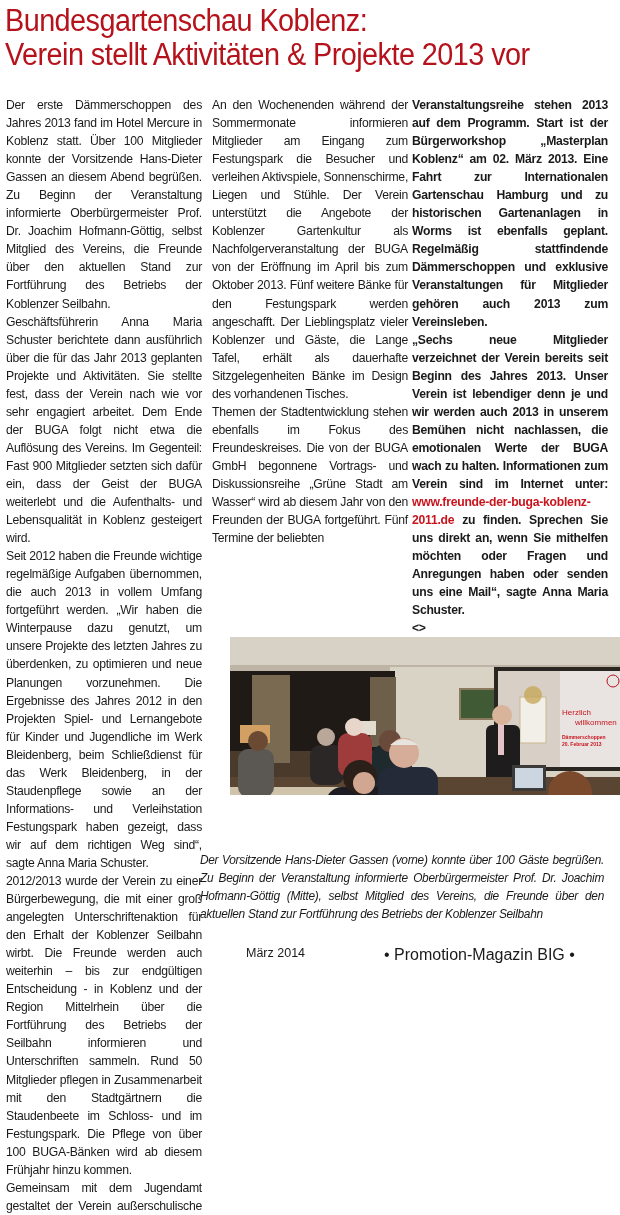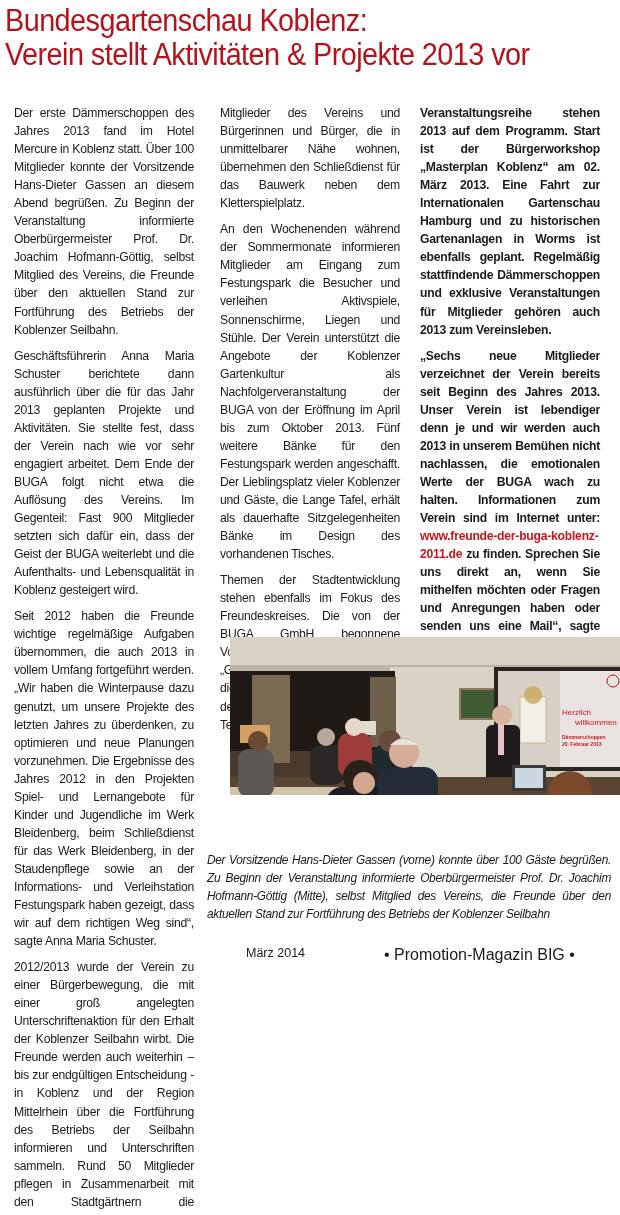--- a/index.html
+++ b/index.html
@@ -4,29 +4,29 @@
 <style>
   html, body { margin:0; padding:0; background:#ffffff; }
   body { width:620px; height:1215px; position:relative; overflow:hidden;
          font-family:"Liberation Sans", sans-serif; color:#1a1a1a; }
   .title { position:absolute; left:5px; top:4px; width:612px; margin:0;
            font-family:"Liberation Sans", sans-serif; font-weight:normal;
            color:#b5121b; font-size:31px; line-height:34px;
            letter-spacing:-0.6px; transform:scaleX(0.93); transform-origin:left top; white-space:nowrap; }
   .col { position:absolute; top:96px; font-size:12.2px; line-height:18.05px;
          text-align:justify; hyphens:manual; letter-spacing:-0.25px; }
-  .col p { margin:8px; }
+  .col p { margin:0; }
   .col1 { left:6px; width:196px; }
   .col2 { left:212px; width:196px; }
   .col3 { left:412px; width:196px;font-weight:bold; }
   .red { color:#c8141c; }
   .gap { height:18px; }
   .photo { position:absolute; left:230px; top:637px; width:403px; height:158px; overflow:hidden; background:#3b2e25; }
   .photo svg { display:block; }
-  .caption { position:absolute; left:207px; top:851px; width:404px; font-size:11.9px; line-height:18px;
+  .caption { position:absolute; left:200px; top:851px; width:404px; font-size:11.9px; line-height:18px;
              font-style:italic; text-align:justify; letter-spacing:-0.3px; color:#1a1a1a; }
   .footer-date { position:absolute; left:246px; top:946px; font-size:12.5px; }
   .footer-mag { position:absolute; left:384px; top:946px; font-size:16px; }
 </style>
 </head>
 <body>
 
 <h1 class="title">
   <span>Bundesgartenschau Koblenz:</span><br>
   <span>Verein stellt Aktivitäten &amp; Projekte 2013 vor</span>
@@ -34,21 +34,20 @@
 
 <div class="col col1">
   <p>Der erste Dämmerschoppen des Jahres 2013 fand im Hotel Mercure in Koblenz statt. Über 100 Mitglieder konnte der Vorsitzende Hans-Dieter Gassen an diesem Abend begrüßen. Zu Beginn der Veranstaltung informierte Oberbürgermeister Prof. Dr. Joachim Hofmann-Göttig, selbst Mitglied des Vereins, die Freunde über den aktuellen Stand zur Fortführung des Betriebs der Koblenzer Seilbahn.</p>
   <p>Geschäftsführerin Anna Maria Schuster berichtete dann ausführlich über die für das Jahr 2013 geplanten Projekte und Aktivitäten. Sie stellte fest, dass der Verein nach wie vor sehr engagiert arbeitet. Dem Ende der BUGA folgt nicht etwa die Auflösung des Vereins. Im Gegenteil: Fast 900 Mitglieder setzten sich dafür ein, dass der Geist der BUGA weiterlebt und die Aufenthalts- und Lebensqualität in Koblenz gesteigert wird.</p>
   <p>Seit 2012 haben die Freunde wichtige regelmäßige Aufgaben übernommen, die auch 2013 in vollem Umfang fortgeführt werden. „Wir haben die Winterpause dazu genutzt, um unsere Projekte des letzten Jahres zu überdenken, zu optimieren und neue Planungen vorzunehmen. Die Ergebnisse des Jahres 2012 in den Projekten Spiel- und Lernangebote für Kinder und Jugendliche im Werk Bleidenberg, beim Schließdienst für das Werk Bleidenberg, in der Staudenpflege sowie an der Informations- und Verleihstation Festungspark haben gezeigt, dass wir auf dem richtigen Weg sind“, sagte Anna Maria Schuster.</p>
   <p>2012/2013 wurde der Verein zu einer Bürgerbewegung, die mit einer groß angelegten Unterschriftenaktion für den Erhalt der Koblenzer Seilbahn wirbt. Die Freunde werden auch weiterhin – bis zur endgültigen Entscheidung - in Koblenz und der Region Mittelrhein über die Fortführung des Betriebs der Seilbahn informieren und Unterschriften sammeln. Rund 50 Mitglieder pflegen in Zusammenarbeit mit den Stadtgärtnern die Staudenbeete im Schloss- und im Festungspark. Die Pflege von über 100 BUGA-Bänken wird ab diesem Frühjahr hinzu kommen.</p>
   <p>Gemeinsam mit dem Jugendamt gestaltet der Verein außerschulische Lern- und Spielangebote im Werk Bleidenberg. Sechs Mitglieder des Vereins vermitteln in eigenen gebührenfreien</p>
 </div>
 
 <div class="col col2">
-  <p>Mitglieder des Vereins und Bürgerinnen und Bürger, die in unmittelbarer Nähe wohnen, übernehmen den Schließdienst für das Bauwerk neben dem Kletterspielplatz.</p>
   <p>An den Wochenenden während der Sommermonate informieren Mitglieder am Eingang zum Festungspark die Besucher und verleihen Aktivspiele, Sonnenschirme, Liegen und Stühle. Der Verein unterstützt die Angebote der Koblenzer Gartenkultur als Nachfolgerveranstaltung der BUGA von der Eröffnung im April bis zum Oktober 2013. Fünf weitere Bänke für den Festungspark werden angeschafft. Der Lieblingsplatz vieler Koblenzer und Gäste, die Lange Tafel, erhält als dauerhafte Sitzgelegenheiten Bänke im Design des vorhandenen Tisches.</p>
   <p>Themen der Stadtentwicklung stehen ebenfalls im Fokus des Freundeskreises. Die von der BUGA GmbH begonnene Vortrags- und Diskussionsreihe „Grüne Stadt am Wasser“ wird ab diesem Jahr von den Freunden der BUGA fortgeführt. Fünf Termine der beliebten</p>
 </div>
 
 <div class="col col3">
   <p>Veranstaltungsreihe stehen 2013 auf dem Programm. Start ist der Bürgerworkshop „Masterplan Koblenz“ am 02. März 2013. Eine Fahrt zur Internationalen Gartenschau Hamburg und zu historischen Gartenanlagen in Worms ist ebenfalls geplant. Regelmäßig stattfindende Dämmerschoppen und exklusive Veranstaltungen für Mitglieder gehören auch 2013 zum Vereinsleben.</p>
   <p><span>„Sechs neue Mitglieder verzeichnet der Verein bereits seit Beginn des Jahres 2013. Unser Verein ist lebendiger denn je und wir werden auch 2013 in unserem Bemühen nicht nachlassen, die emotionalen Werte der BUGA wach zu halten. Informationen zum Verein sind im Internet unter: </span><span class="red">www.freunde-der-buga-koblenz-2011.de</span><span> zu finden. Sprechen Sie uns direkt an, wenn Sie mithelfen möchten oder Fragen und Anregungen haben oder senden uns eine Mail“, sagte Anna Maria Schuster.</span></p>
   <p>&lt;&gt;</p>
   <div class="gap"></div>
   <p style="text-align:left;"><span class="red">www.freunde-der-buga-kolenz-2011.de</span><span> / BIG</span></p>

